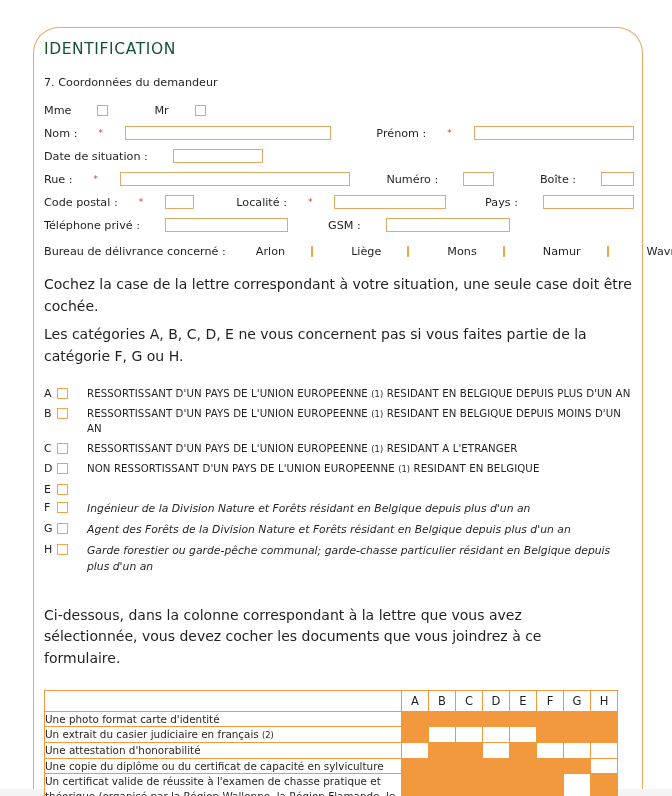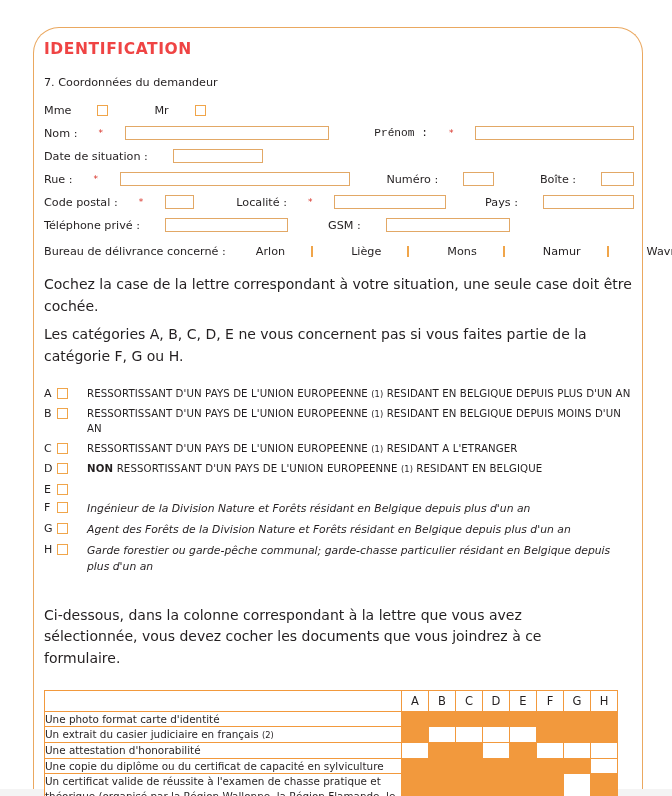--- a/index.html
+++ b/index.html
@@ -43,23 +43,23 @@
   .content {
     position: absolute;
     left: 44px;
     top: 40px;
     width: 590px;
   }
   h1.section-title {
     margin: 0 0 18px 0;
     padding: 0;
     font-size: 15.5px;
-    font-weight: bold;
+    font-weight: normal;
     letter-spacing: 0.6px;
-    color: #ef4444;
+    color: #14532d;
   }
   .subtitle {
     font-size: 11.2px;
     margin-bottom: 15px;
     color: #231f20;
   }
   
   .frow {
     display: flex;
     align-items: center;
@@ -137,21 +137,21 @@
     box-sizing: border-box;
     margin-top: 1px;
   }
   .cat-text {
     margin-left: 19px;
     line-height: 1.45;
     color: #231f20;
   }
   .cat-text.caps { font-size: 10.2px; letter-spacing: 0.1px; }
   .cat-text.ital { font-style: italic; font-size: 10.8px; }
-  .cat-text b { font-weight: bold; margin-top: 12px; }
+  .cat-text b { font-weight: normal; margin-top: 12px; }
   .note-sm { font-size: 8.3px; }
 
   
   table.docs {
     border-collapse: collapse;
     margin-top: 20px;
     width: 574px;
     table-layout: fixed;
   }
   table.docs td, table.docs th {
@@ -203,21 +203,21 @@
       <span class="lbl">Mme</span>
       <span class="chk"></span>
       <span class="lbl gap-lg">Mr</span>
       <span class="chk"></span>
     </div>
 
     <div class="frow">
       <span class="lbl">Nom :</span>
         <span class="star">*</span>
       <span class="inp" style="width:263px;margin-left:1px;"></span>
-      <span class="lbl" style="margin-left:25px;font-family:Liberation Mono, monospace;">Prénom :</span>
+      <span class="lbl" style="margin-left:25px;">Prénom :</span>
         <span class="star">*</span>
       <span class="inp" style="width:204px;margin-left:1px;"></span>
     </div>
 
     <div class="frow">
       <span class="lbl">Date de situation :</span>
       <span class="inp" style="width:90px;"></span>
     </div>
 
     <div class="frow">

